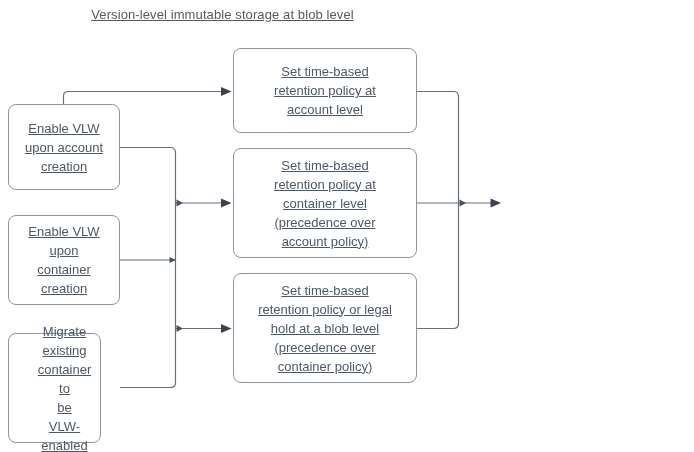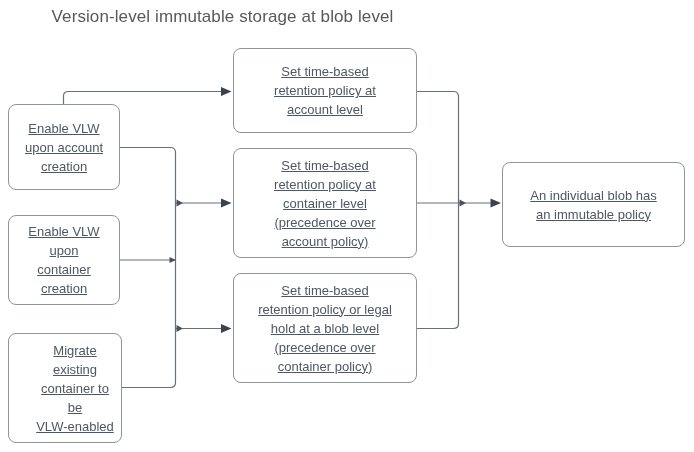--- a/index.html
+++ b/index.html
@@ -10,43 +10,44 @@
     background: #ffffff;
     font-family: "Liberation Sans", sans-serif;
     overflow: hidden;
   }
   .diagram-title {
     position: absolute;
     top: 7px;
     left: 0;
     width: 445px;
     text-align: center;
-    font-size: 17px;
+    font-size: 13px;
     color: #595959;
     letter-spacing: 0.1px;
+    text-decoration: underline;
   }
   .node {
     position: absolute;
     box-sizing: border-box;
     background: #ffffff;
     border: 1px solid #8d949e;
     border-radius: 8px;
     display: flex;
     align-items: center;
     justify-content: center;
     text-align: center;
     color: #4d5865;
     font-size: 13px;
     line-height: 19px;
     padding: 2px 4px;
   }
   .node span { white-space: pre-line; display: block; width: 100%; text-decoration: underline; }
   .n-l1 { left: 8px;   top: 104px; width: 112px; height: 86px;  }
   .n-l2 { left: 8px;   top: 215px; width: 112px; height: 90px;  }
-  .n-l3 { left: 8px;   top: 333px; width: 114px; height: 110px; padding-left: 24px; }
+  .n-l3 { left: 8px;   top: 333px; width: 93px; height: 110px; padding-left: 24px; }
   .n-m1 { left: 233px; top: 48px;  width: 184px; height: 85px;  }
   .n-m2 { left: 233px; top: 148px; width: 184px; height: 110px; }
   .n-m3 { left: 233px; top: 273px; width: 184px; height: 110px; }
   .n-r1 { left: 502px; top: 162px; width: 183px; height: 85px;  }
   svg.connector-layer {
     position: absolute;
     inset: 0;
     pointer-events: none;
   }
   .edge { stroke: #68707c; stroke-width: 1.2; fill: none; }
@@ -115,18 +116,14 @@
 (precedence over
 account policy)</span>
   </div>
   <div class="node n-m3">
     <span>Set time-based
 retention policy or legal
 hold at a blob level
 (precedence over
 container policy)</span>
   </div>
-  <div class="node n-r1">
-    <span>An individual blob has
-an immutable policy</span>
-  </div>
 
 </div>
 
 </body></html>

